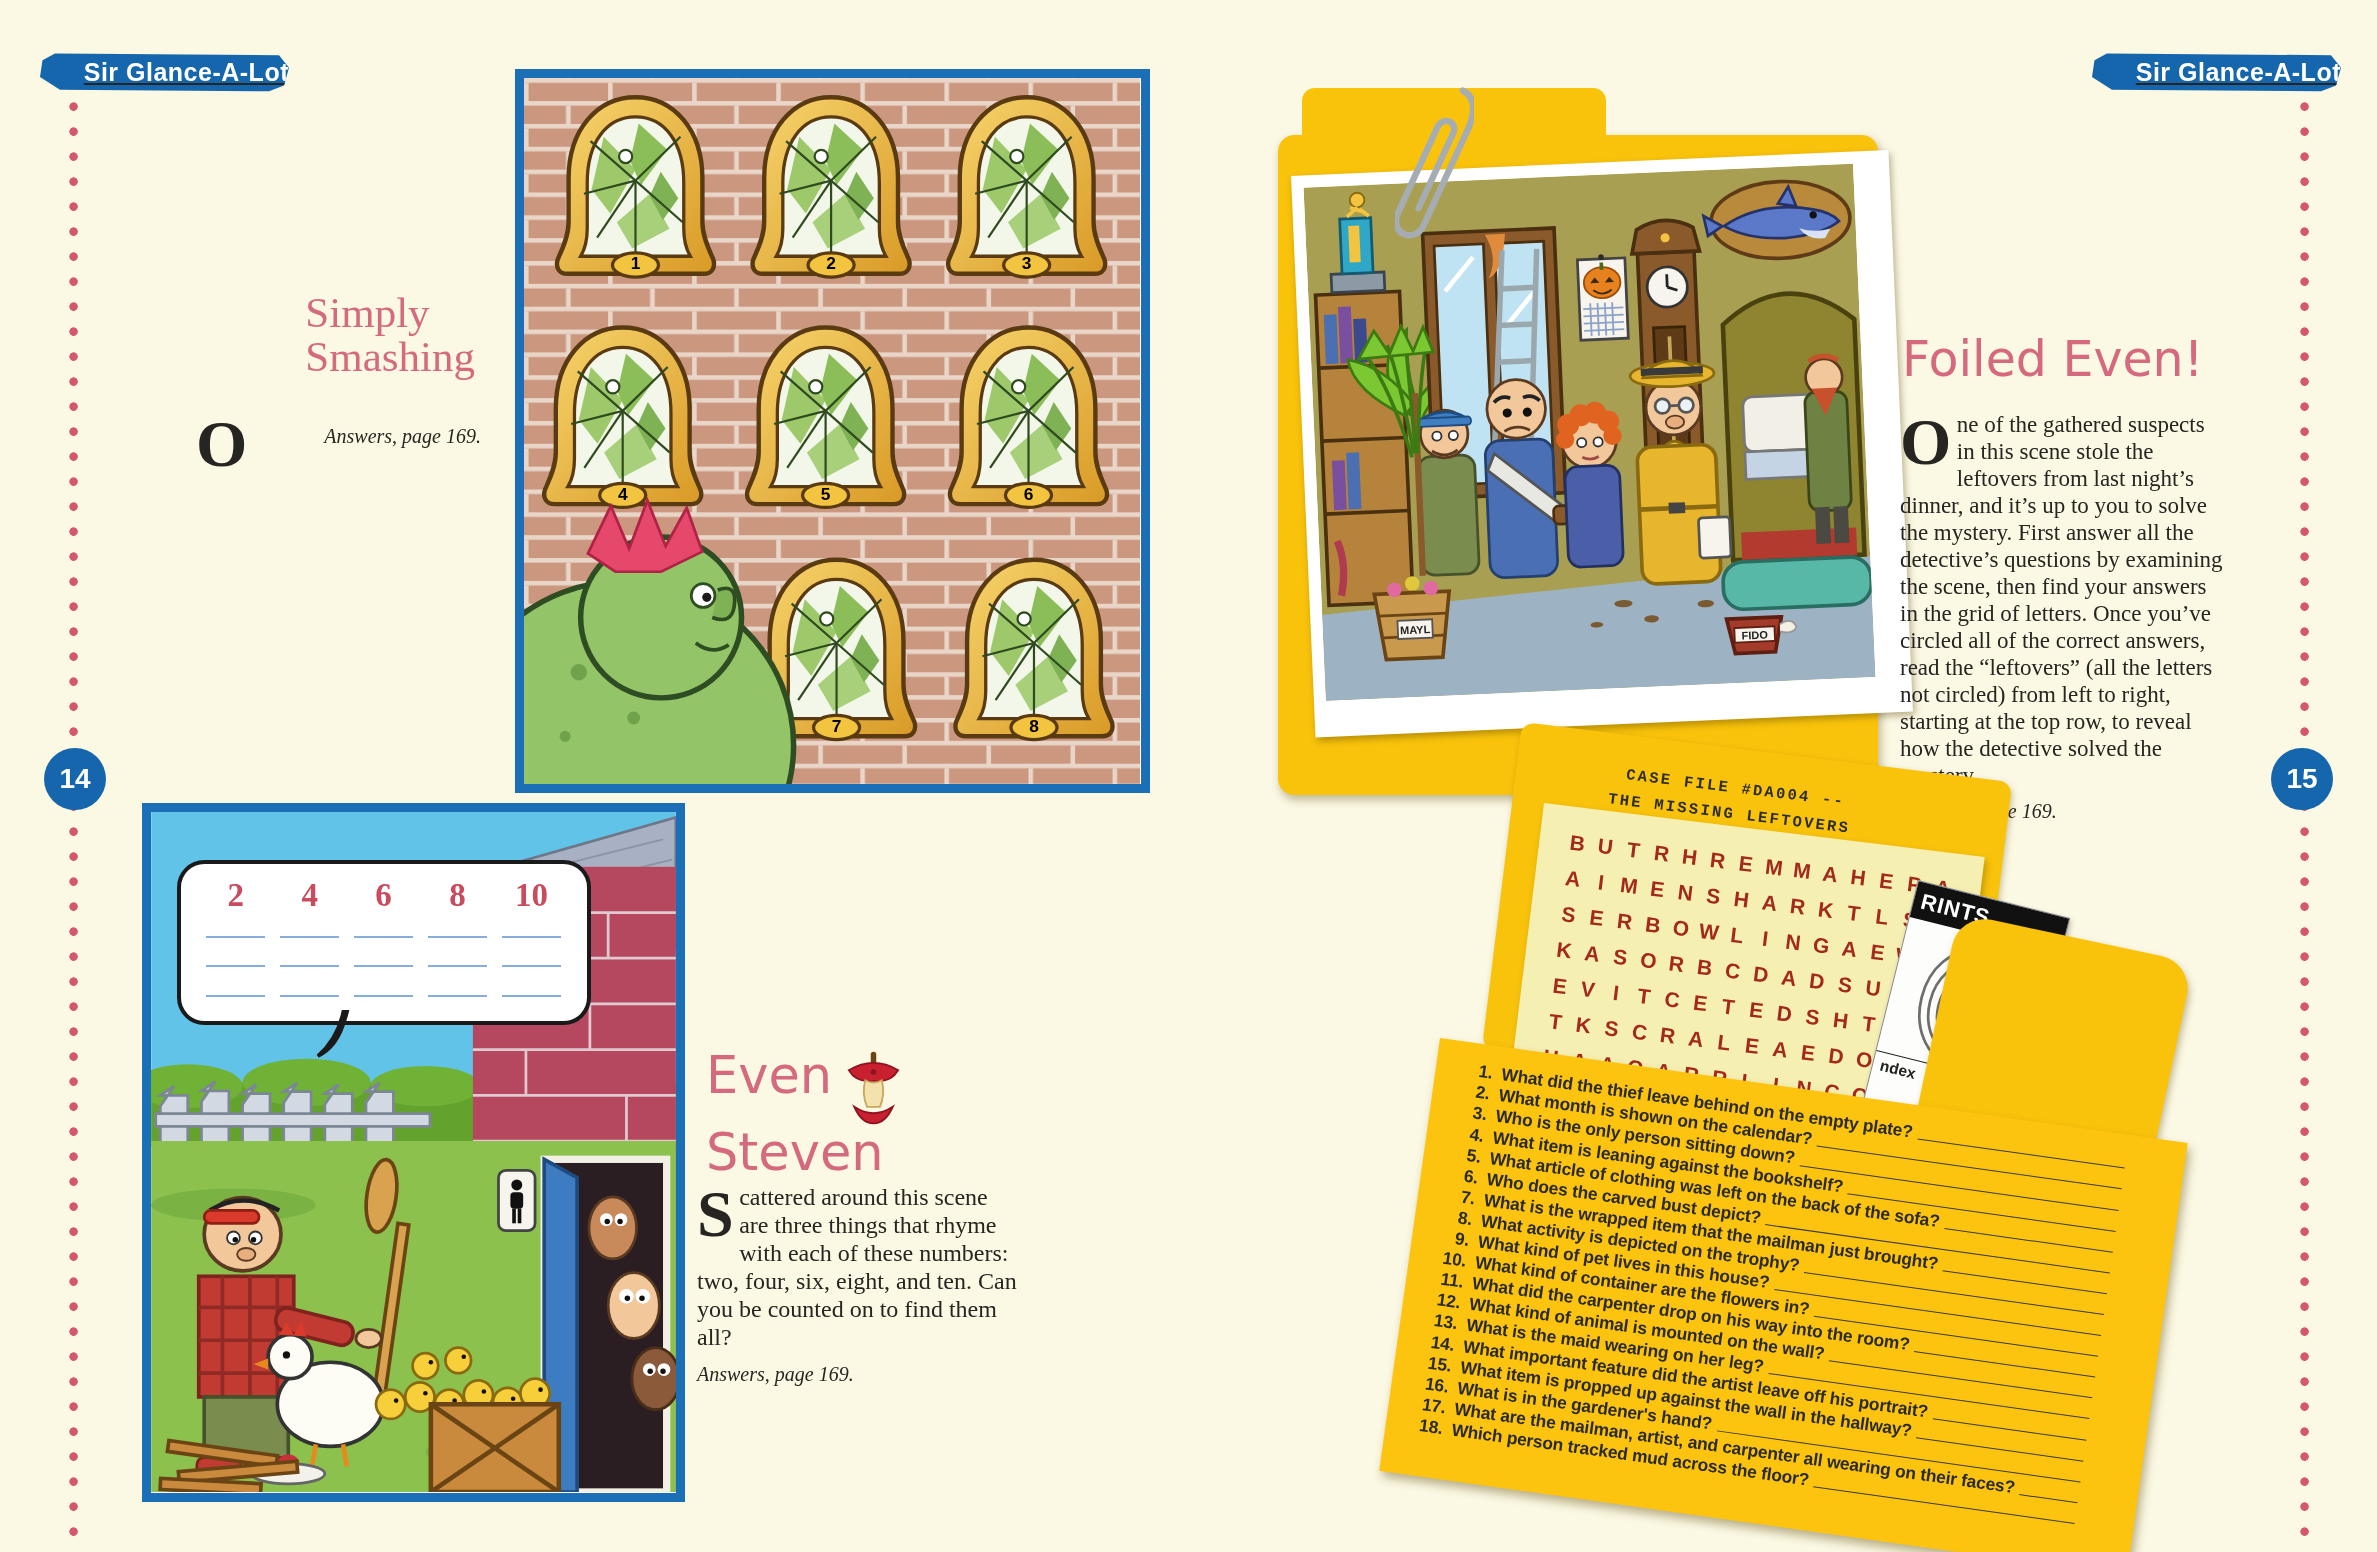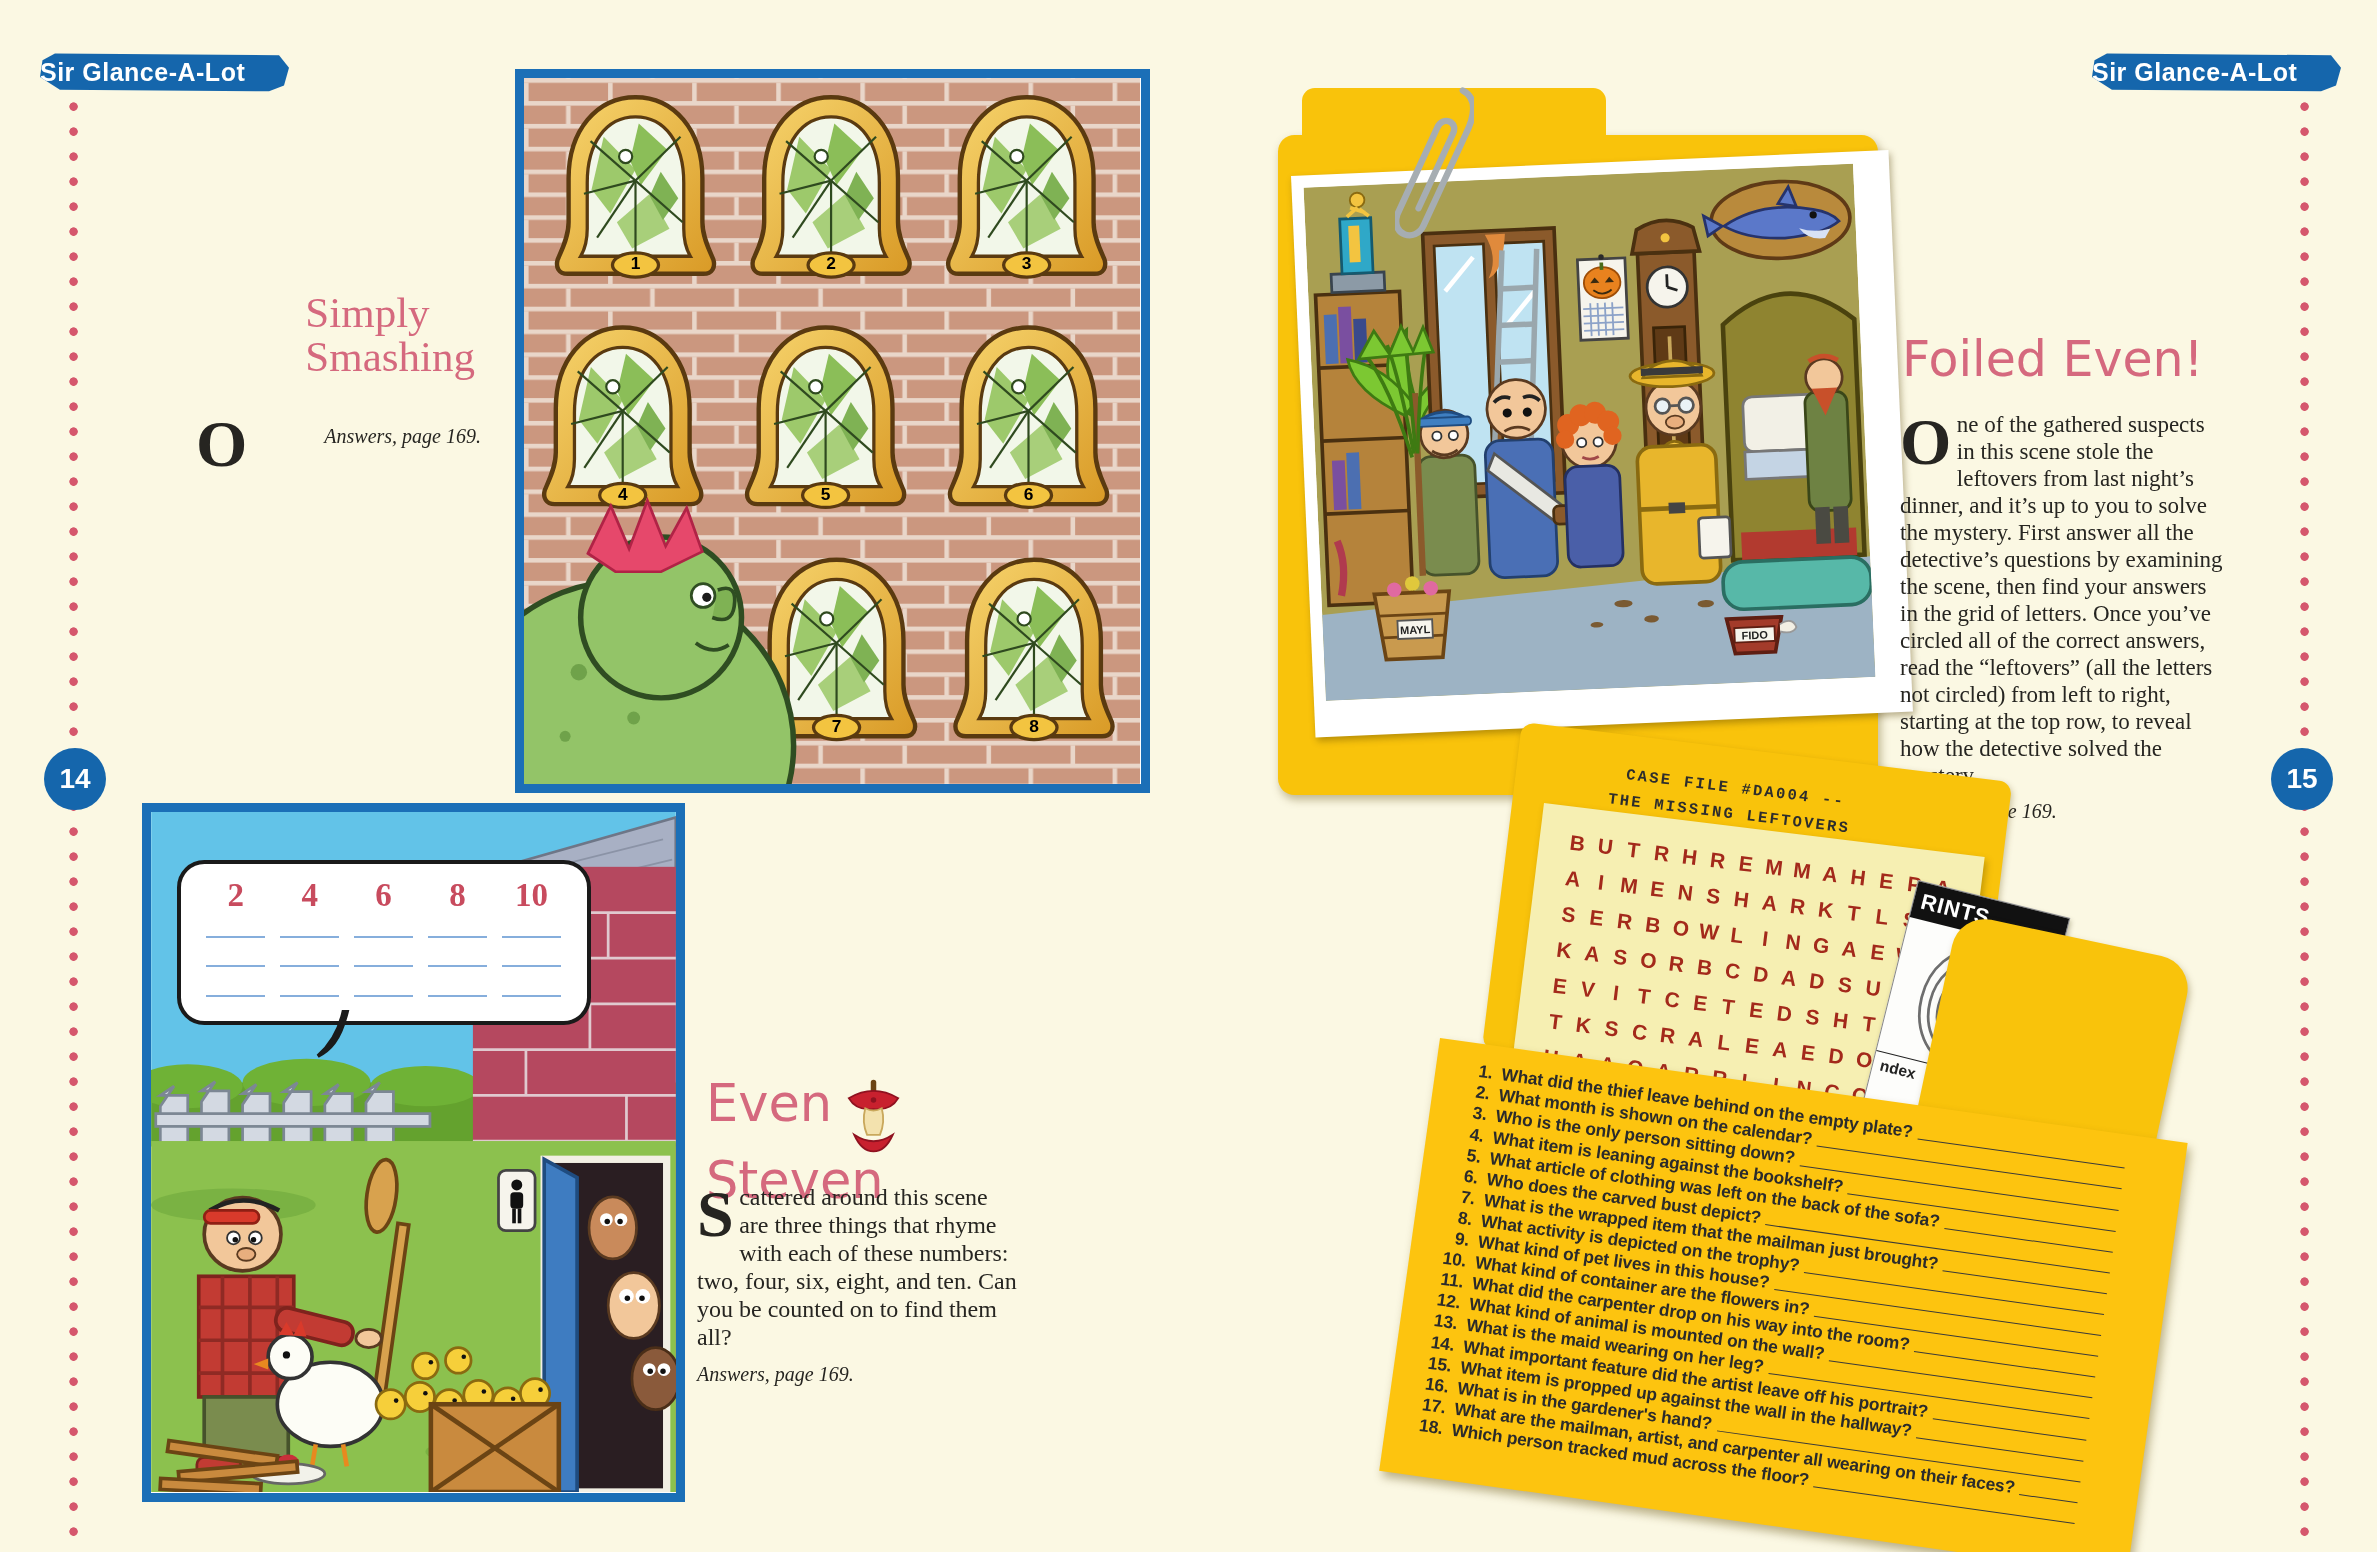--- a/index.html
+++ b/index.html
@@ -2,22 +2,22 @@
 <html style="font-size:14.6px"><head>
 <meta charset="utf-8">
 <style>
   html,body{margin:0;padding:0;background:#FBF8E3;}
   #canvas{position:relative;width:2377px;height:1553px;background:#FBF8E3;overflow:hidden;
           font-family:"Liberation Serif",serif;color:#262521;}
   .abs{position:absolute;}
 
   
   .banner{position:absolute;top:51px;width:249px;height:42px;background:#1566AC;
-    display:flex;align-items:center;justify-content:flex-start;
-    clip-path:polygon(1% 22%,6% 6%,96% 10%,100% 40%,98% 82%,92% 96%,8% 92%,0 62%);}
+    display:flex;align-items:center;justify-content:flex-end;
+    clip-path:polygon(1% 22%,6% 6%,96% 10%,100% 40%,98% 82%,92% 96%,8% 92%,0 62%);text-decoration:underline;}
   .banner span{color:#fff;font-family:"Liberation Sans",sans-serif;font-weight:bold;
     font-size:25px;letter-spacing:0.5px;}
   .dotline{position:absolute;top:102px;bottom:9.1px;width:9.1px;
     background:radial-gradient(circle at 4.6px 4.6px,#D5576D 3.9px,rgba(0,0,0,0) 4.6px);
     background-size:9.1px 25px;background-repeat:repeat-y;}
   .pagenum{position:absolute;width:62px;height:62px;border-radius:50%;background:#1566AC;
     display:flex;align-items:center;justify-content:center;color:#fff;
     font-family:"Liberation Sans",sans-serif;font-weight:bold;font-size:28px;}
 
   
@@ -392,21 +392,21 @@
           <i></i>
           <i></i>
         </div>
     </div>
     <svg class="bubble-tail" viewBox="0 0 40 52">
       <path d="M30,0 C26,20 18,36 2,50 C14,44 26,34 34,0 Z" fill="#fff" stroke="#1a1a1a" stroke-width="4"></path>
     </svg>
   </div>
 
   <div class="abs pinktitle es-title">
-    <div style="display:flex;align-items:flex-start;gap:12.8px;margin-top:28px;">
+    <div style="display:flex;align-items:flex-start;gap:12.8px;">
       <span>Even</span>
       <svg width="57" height="77" viewBox="0 0 62 84">
         <rect x="28" y="2" width="6" height="14" rx="3" fill="#6B4414"></rect>
         <path d="M4,22 Q31,6 58,22 Q50,36 31,34 Q12,36 4,22 Z" fill="#C8202E" stroke="#8F1220" stroke-width="2"></path>
         <path d="M22,33 Q18,48 24,62 L38,62 Q44,48 40,33 Q31,38 22,33 Z" fill="#F3E2AE" stroke="#C9A85C" stroke-width="2"></path>
         <path d="M10,62 Q31,76 52,62 Q44,80 31,80 Q18,80 10,62 Z" fill="#C8202E" stroke="#8F1220" stroke-width="2"></path>
         <circle cx="31" cy="24" r="3" fill="#8F1220"></circle>
       </svg>
     </div>
     <div>Steven</div>

